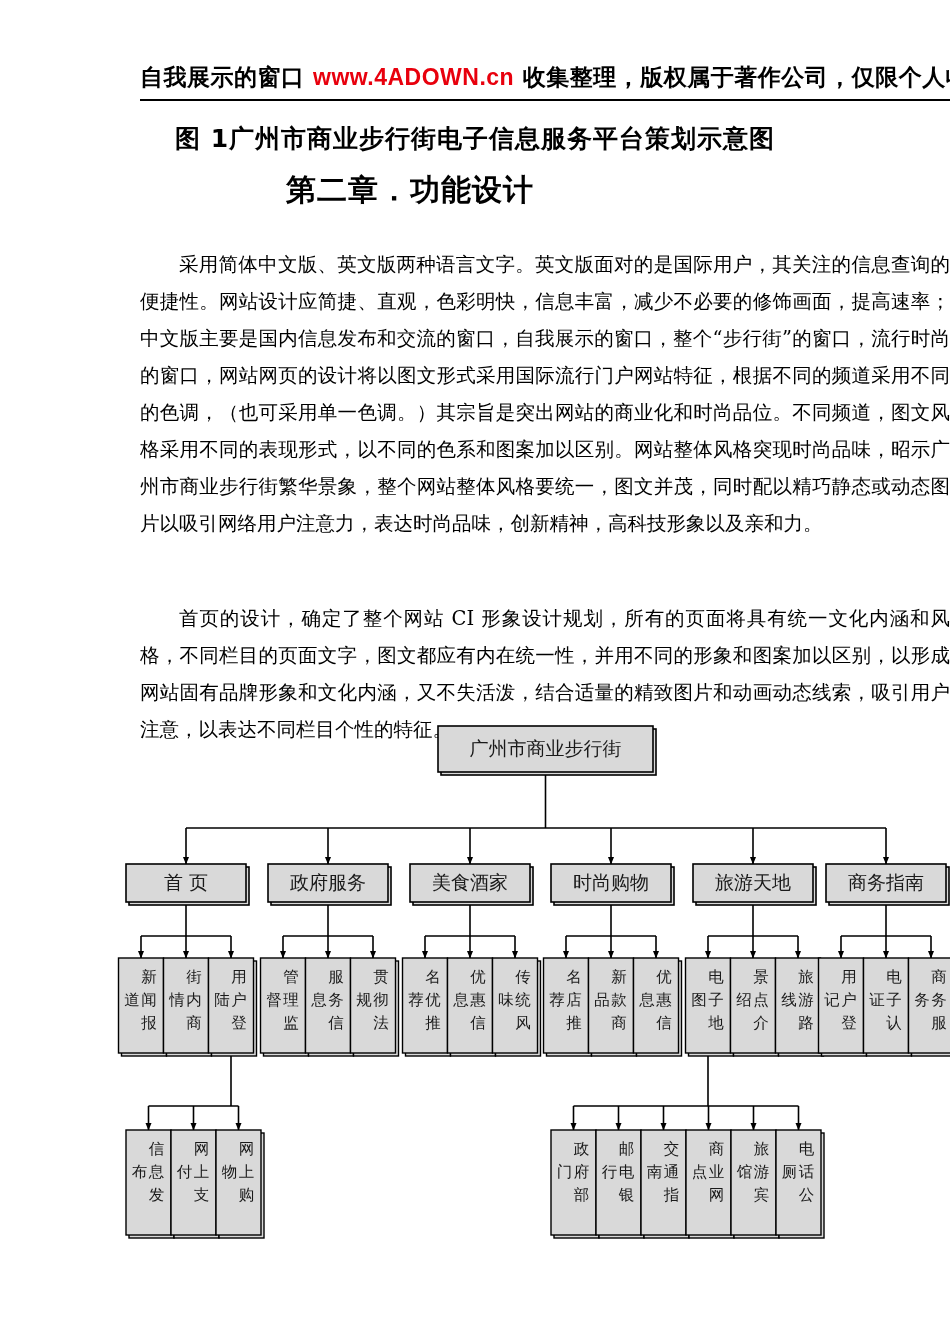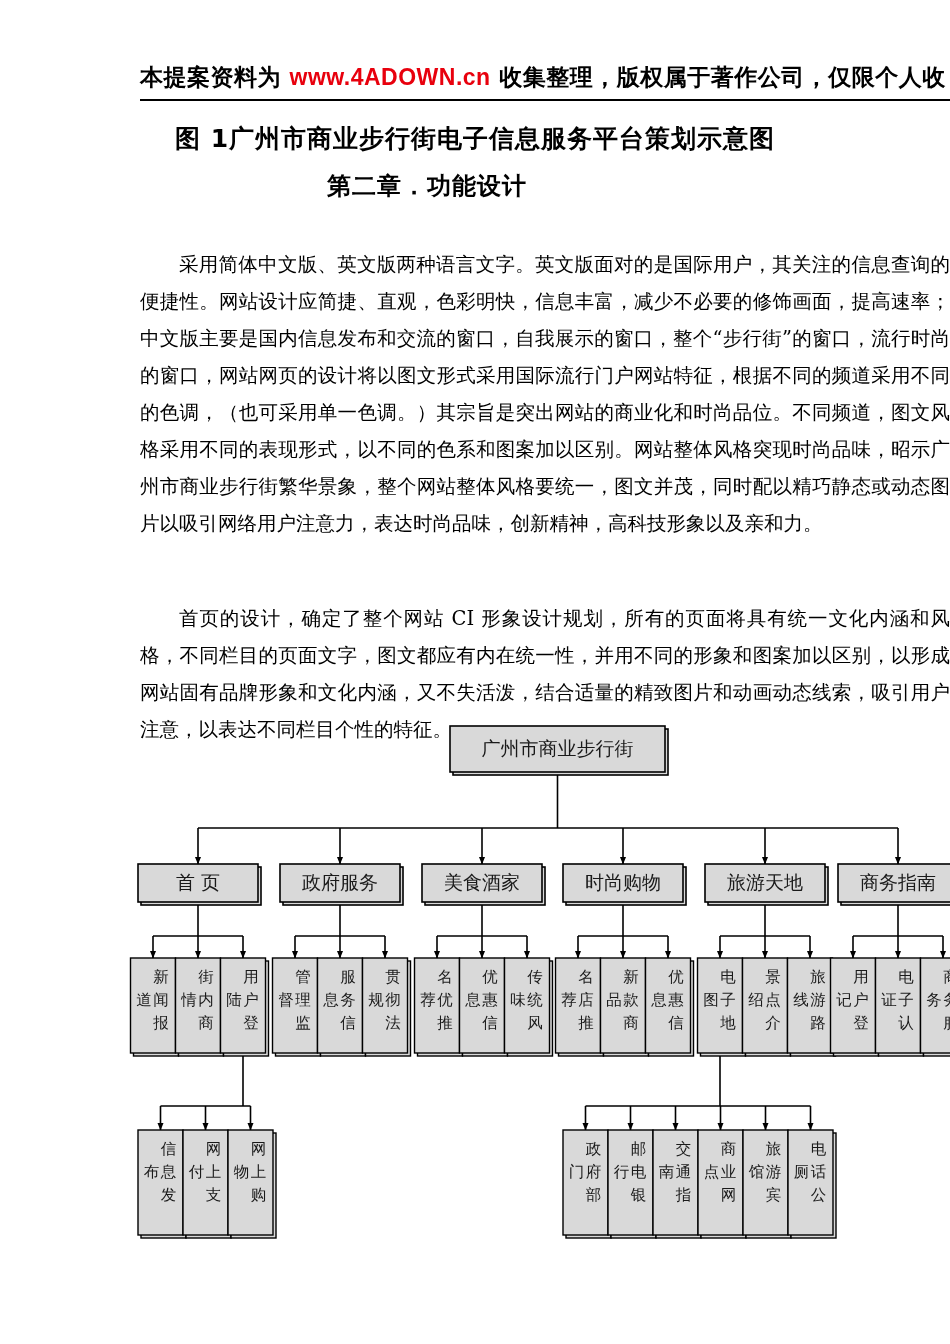--- a/index.html
+++ b/index.html
@@ -35,40 +35,39 @@
     position:absolute;left:0;top:122px;width:950px;
     text-align:center;
     font-size:25px;font-weight:bold;
     font-family:"DejaVu Sans","Liberation Sans",sans-serif;
     letter-spacing:1px;
   }
   .fig-title .num{font-weight:bold;}
   .chap-title{
     position:absolute;left:0;top:170px;width:820px;
     text-align:center;
-    font-size:24px;font-weight:bold;
+    font-size:30px;font-weight:bold;
     font-family:"DejaVu Sans","Liberation Sans",sans-serif;
     letter-spacing:1px;
-    padding-left:17px;
   }
 
   
   .para{
     position:absolute;left:140px;width:810px;
     font-size:19.5px;
     line-height:37px;
     text-align:justify;
     text-justify:inter-ideograph;
     font-family:"DejaVu Serif","Liberation Serif",serif;
   }
   #para1{top:226px;text-indent:2em;}
   #para2{top:580px;text-indent:2em;}
 
   
-  .diagram{position:absolute;left:12px;top:700px;width:835px;height:600px;}
+  .diagram{position:absolute;left:0;top:700px;width:835px;height:600px;}
   .diagram svg{display:block;}
   .node rect{fill:#d9d9d9;stroke:#000;stroke-width:1.6;}
   .node text{
     font-family:"DejaVu Serif","Liberation Serif",serif;
     font-size:19px;
     fill:#1a1a1a;
     text-anchor:middle;
     dominant-baseline:middle;
   }
   .cell rect{fill:#d9d9d9;stroke:#000;stroke-width:1.4;}
@@ -79,21 +78,21 @@
     text-anchor:middle;
   }
   .edge{stroke:#000;stroke-width:1.6;fill:none;}
 </style>
 </head>
 <body>
 
 <div class="page">
 
   <div class="header">
-    <span>本提案资料为 </span><span class="red">www.4ADOWN.cn</span><span> 收集整理，版权属于著作公司，仅限个人收</span>
+    <span>自我展示的窗口 </span><span class="red">www.4ADOWN.cn</span><span> 收集整理，版权属于著作公司，仅限个人收</span>
   </div>
   <div class="header-rule"></div>
 
   <div class="fig-title">
     <span class="num">图 1</span><span>广州市商业步行街电子信息服务平台策划示意图</span>
   </div>
   <div class="chap-title">第二章．功能设计</div>
 
   <p class="para" id="para1">采用简体中文版、英文版两种语言文字。英文版面对的是国际用户，其关注的信息查询的便捷性。网站设计应简捷、直观，色彩明快，信息丰富，减少不必要的修饰画面，提高速率；中文版主要是国内信息发布和交流的窗口，自我展示的窗口，整个“步行街”的窗口，流行时尚的窗口，网站网页的设计将以图文形式采用国际流行门户网站特征，根据不同的频道采用不同的色调，（也可采用单一色调。）其宗旨是突出网站的商业化和时尚品位。不同频道，图文风格采用不同的表现形式，以不同的色系和图案加以区别。网站整体风格突现时尚品味，昭示广州市商业步行街繁华景象，整个网站整体风格要统一，图文并茂，同时配以精巧静态或动态图片以吸引网络用户注意力，表达时尚品味，创新精神，高科技形象以及亲和力。</p>
   <p class="para" id="para2">首页的设计，确定了整个网站 CI 形象设计规划，所有的页面将具有统一文化内涵和风格，不同栏目的页面文字，图文都应有内在统一性，并用不同的形象和图案加以区别，以形成网站固有品牌形象和文化内涵，又不失活泼，结合适量的精致图片和动画动态线索，吸引用户注意，以表达不同栏目个性的特征。</p>

